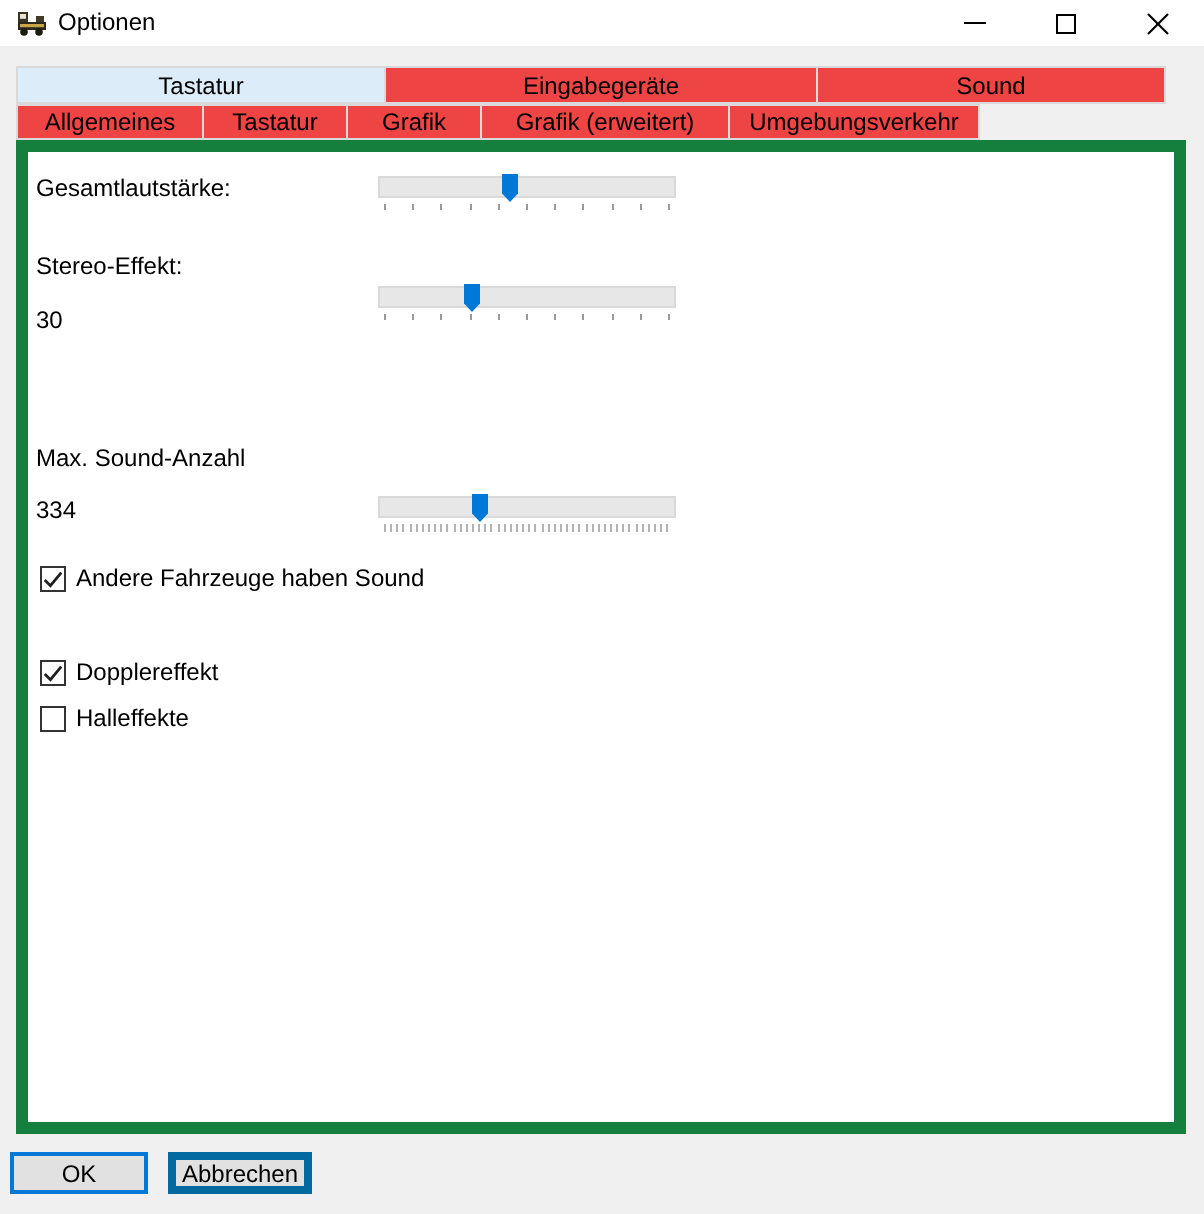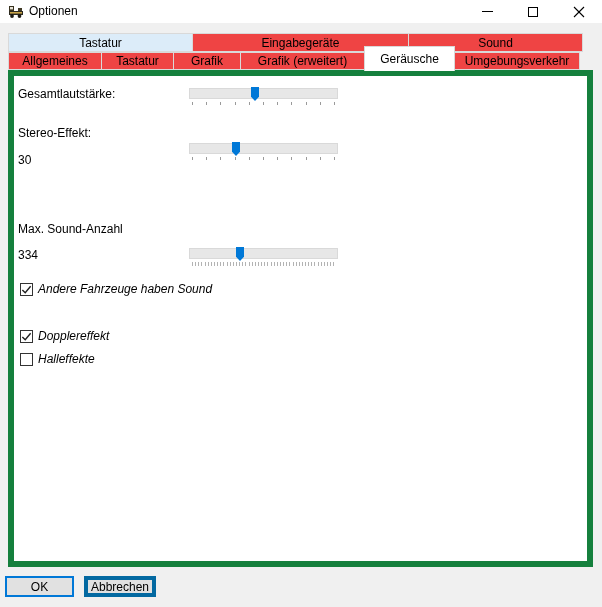--- a/index.html
+++ b/index.html
@@ -30,21 +30,21 @@
   
   .slider { position:absolute; width:149px; height:20px; }
   .track { position:absolute; left:0; top:0; width:149px; height:11px; background:#e7e7e7; border:1px solid #d9d9d9; }
   .thumb { position:absolute; top:-1px; width:8px; height:14px; background:#0078d7;
            clip-path:polygon(0 0, 100% 0, 100% 70%, 50% 100%, 0 70%); z-index:2; }
   .ticks { position:absolute; left:0; top:14px; width:149px; height:5px; display:flex; justify-content:space-between; padding:0 3px; }
   .tick { width:1px; height:3px; background:#9a9a9a; }
   .tick.dense { height:4px; background:#b3b3b3; }
 
   
-  .cb-row { position:absolute; left:6px; display:flex; align-items:center; height:14px;font-style:italic; }
+  .cb-row { position:absolute; left:6px; display:flex; align-items:center; height:14px; }
   .cb-box { width:13px; height:13px; background:#ffffff; border:1px solid #333333; margin-right:5px; display:flex; align-items:center; justify-content:center; flex:none; }
   .cb-box svg { display:block; }
 
   
   .btn { position:absolute; top:576px; height:21px; background:#e1e1e1; display:flex; align-items:center; justify-content:center; font-size:12px; color:#000; }
   .btn-ok { left:5px; width:69px; border:2px solid #0078d7; }
   .btn-cancel { left:84px; width:72px; border:4px solid #0369a1; }
 </style>
 </head>
 <body>
@@ -96,23 +96,20 @@
       </div>
     <div class="tab" style="width:73px">
         <span>Tastatur</span>
       </div>
     <div class="tab" style="width:68px">
         <span>Grafik</span>
       </div>
     <div class="tab" style="width:125px">
         <span>Grafik (erweitert)</span>
       </div>
-    <div class="tab active" style="width:91px">
-        <span>Geräusche</span>
-      </div>
     <div class="tab" style="width:126px">
         <span>Umgebungsverkehr</span>
       </div>
   </div>
 
   <div class="pane">
 
     <div class="pane-label" style="top:11px">Gesamtlautstärke:</div>
     <div class="slider" style="left:175px; top:12px">
       <div class="track"></div>

